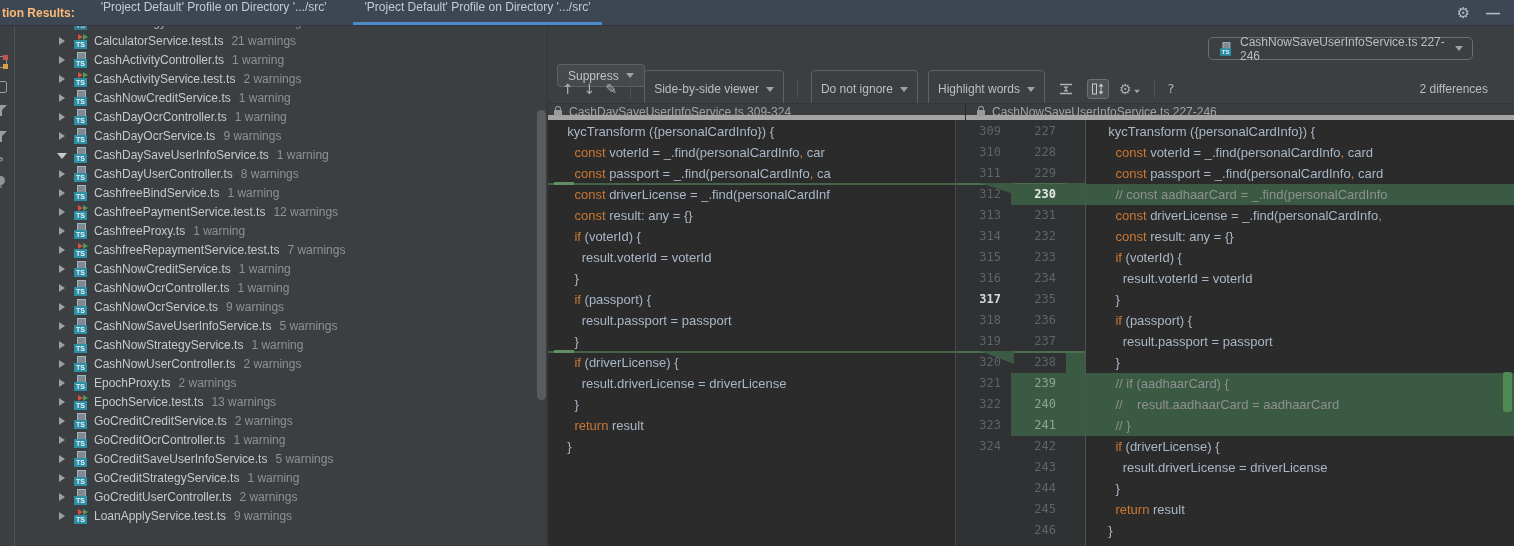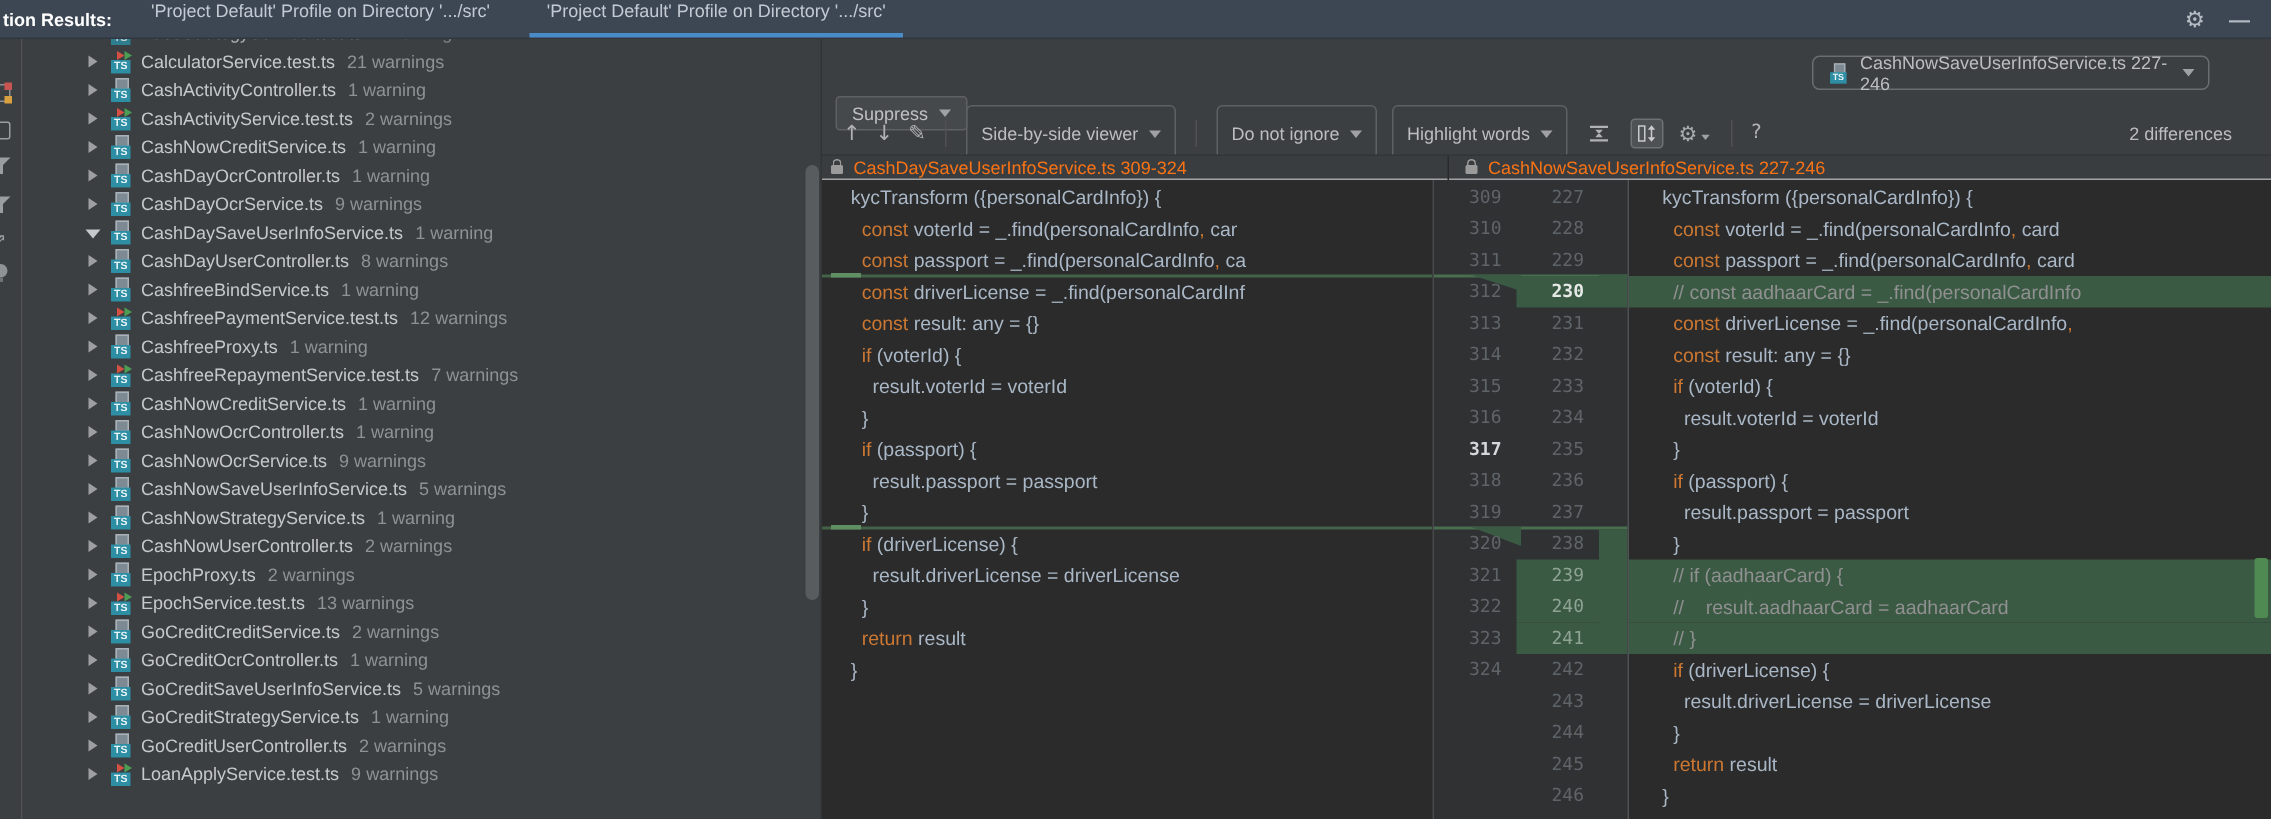--- a/index.html
+++ b/index.html
@@ -7,21 +7,21 @@
     --kw:#CC7832; --code:#A9B7C6; --cmt:#909090; --marker:#4E8A52;
     --panel:#3C3F41; --editor:#2B2B2B; --gutter:#2F3133; --tabbar:#3D4754;
   }
   *{margin:0;padding:0;box-sizing:border-box;}
   body{background:#222;font-family:"Liberation Sans",sans-serif;}
   .app{position:relative;width:1514px;height:546px;background:var(--panel);overflow:hidden;}
 
   
   .tabbar{position:absolute;left:0;top:0;width:1514px;height:26px;background:var(--tabbar);
     border-bottom:1px solid #313640;display:flex;align-items:stretch;color:#C3CAD3;font-size:12px;}
-  .tab-prefix{align-self:center;margin-left:2px;font-weight:bold;color:#ffffff;white-space:nowrap;}
+  .tab-prefix{align-self:center;margin-left:2px;font-weight:bold;color:#fdba74;white-space:nowrap;}
   .tab{position:relative;display:flex;align-items:center;gap:8px;padding:0 12px;margin-left:14px;
     white-space:nowrap;cursor:pointer;flex-direction:column;}
   .tab .x{color:#8E99A6;font-size:12px;}
   .tab.active::after{content:'';position:absolute;left:0;right:0;bottom:0;height:3px;background:var(--accent);}
   .tabbar-actions{margin-left:auto;display:flex;align-items:center;gap:16px;padding-right:14px;color:#B6BCC3;}
   .tabbar-actions .gg{font-size:15px;}
   .tabbar-actions .mm{font-size:14px;font-weight:bold;}
 
   
   .main{position:absolute;left:0;top:26px;width:1514px;height:520px;border-radius:26px;}
@@ -78,21 +78,21 @@
   .tsep{width:1px;height:18px;background:#515151;margin:0 3px;}
   .combo{height:39px;display:inline-flex;align-items:center;gap:7px;padding:0 9px;border:1px solid #5E6163;
     border-radius:4px;color:#BCBEC0;font-size:12px;cursor:pointer;background:transparent;}
   .iconbtn{width:22px;height:20px;display:inline-flex;align-items:center;justify-content:center;cursor:pointer;border-radius:3px;}
   .iconbtn.active{background:#4E5254;border:1px solid #6E7173;}
   .gear-sm{font-size:14px;color:#A8ABAD;}
   .diff-count{margin-left:auto;margin-right:26px;color:#BBBDBF;font-size:12px;}
 
   
   .headers{position:absolute;left:0;top:77px;width:966px;height:17px;background:#3A3D3F;
-    border-top:1px solid #333638;border-bottom:1px solid #a3a3a3;font-size:12px;color:#f97316;text-align:center;}
+    border-top:1px solid #333638;border-bottom:5px solid #a3a3a3;font-size:12px;color:#a3a3a3;text-align:center;}
   .hcell{position:absolute;top:0;height:16px;display:flex;align-items:center;white-space:nowrap;overflow:hidden;}
   .hcell.l{left:0;width:417px;padding-left:6px;}
   .hcell.r{left:417px;width:549px;border-left:1px solid #2A2A2A;padding-left:11px;}
   .lock{position:relative;display:inline-block;width:8px;height:6px;background:#9B9B9B;border-radius:1px;margin:2px 7px 0 0;flex:0 0 auto;}
   .lock::before{content:'';position:absolute;top:-4px;left:1px;width:4px;height:4px;
     border:1.5px solid #9B9B9B;border-bottom:none;border-radius:3px 3px 0 0;}
 
   
   .code-area{position:absolute;left:0;top:94px;width:966px;height:426px;background:var(--editor);overflow:hidden;}
   .pane{position:absolute;top:0;bottom:0;overflow:hidden;}

